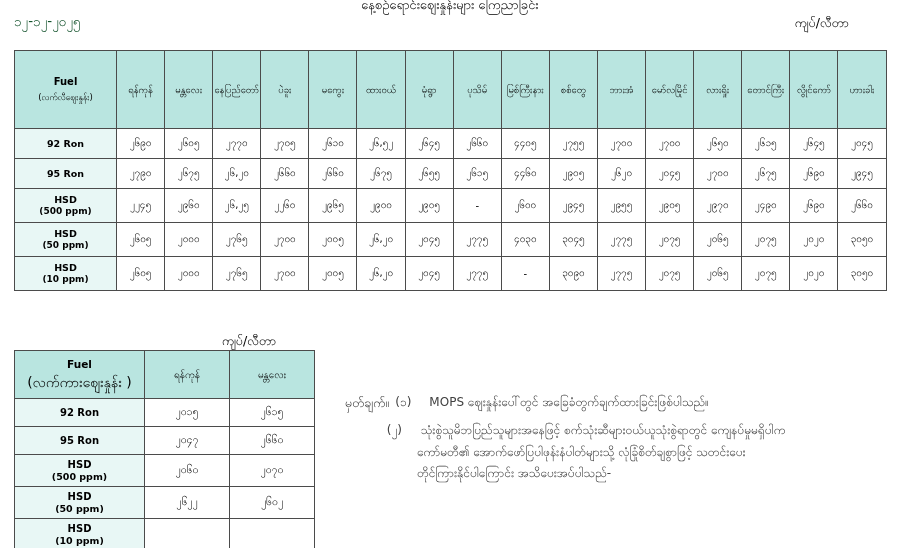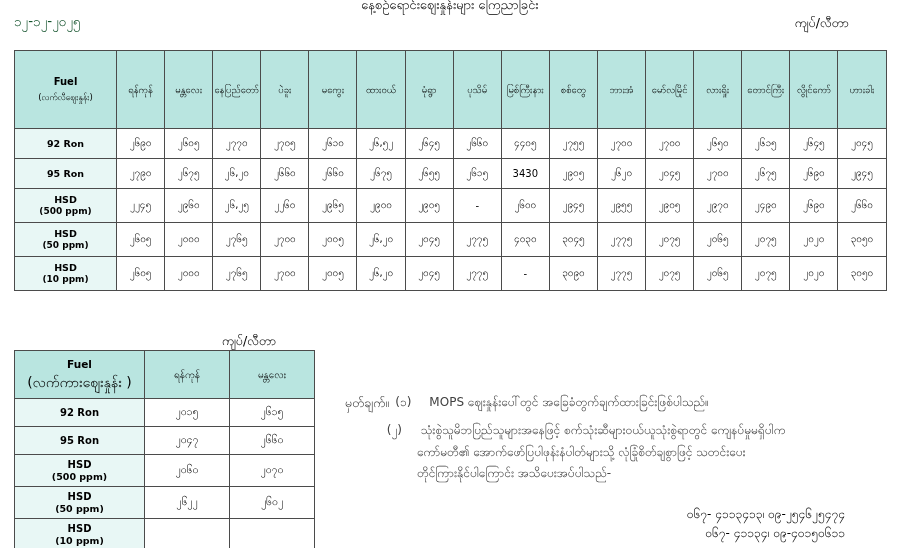--- a/index.html
+++ b/index.html
@@ -238,21 +238,21 @@
         <tr>
           <td class="rowlabel">95 Ron</td>
           <td>၂၇၉၀</td>
           <td>၂၆၇၅</td>
           <td>၂၆,၂၀</td>
           <td>၂၆၆၀</td>
           <td>၂၆၆၀</td>
           <td>၂၆၇၅</td>
           <td>၂၆၅၅</td>
           <td>၂၆၁၅</td>
-          <td>3430</td>
+          <td>၄၄၆၀</td>
           <td>၂၉၀၅</td>
           <td>၂၆၂၀</td>
           <td>၂၀၄၅</td>
           <td>၂၇၀၀</td>
           <td>၂၆၇၅</td>
           <td>၂၆၉၀</td>
           <td>၂၉၄၅</td>
         </tr>
         <tr class="tall">
           <td class="rowlabel">
@@ -389,18 +389,14 @@
     </div>
     <div class="note-row note2">
       <span class="note-label">&nbsp;&nbsp;&nbsp;&nbsp;&nbsp;&nbsp;&nbsp;&nbsp;&nbsp;</span>
       <span class="note-num">(၂)</span>
       <span class="note-text">သုံးစွဲသူမိဘပြည်သူများအနေဖြင့် စက်သုံးဆီများဝယ်ယူသုံးစွဲရာတွင် ကျေနပ်မှုမရှိပါက</span>
     </div>
     <div class="note-indent">ကော်မတီ၏ အောက်ဖော်ပြပါဖုန်းနံပါတ်များသို့ လုံခြုံစိတ်ချစွာဖြင့် သတင်းပေး</div>
     <div class="note-indent">တိုင်ကြားနိုင်ပါကြောင်း အသိပေးအပ်ပါသည်-</div>
   </div>
 
-  <div class="phones">
-    <div>၀၆၇- ၄၁၁၃၄၁၃၊ ၀၉-၂၅၄၆၂၅၄၇၄</div>
-    <div>၀၆၇- ၄၁၁၃၄၊ ၀၉-၄၀၁၅၀၆၁၁</div>
-  </div>
 
 </div>
 
 </body></html>

